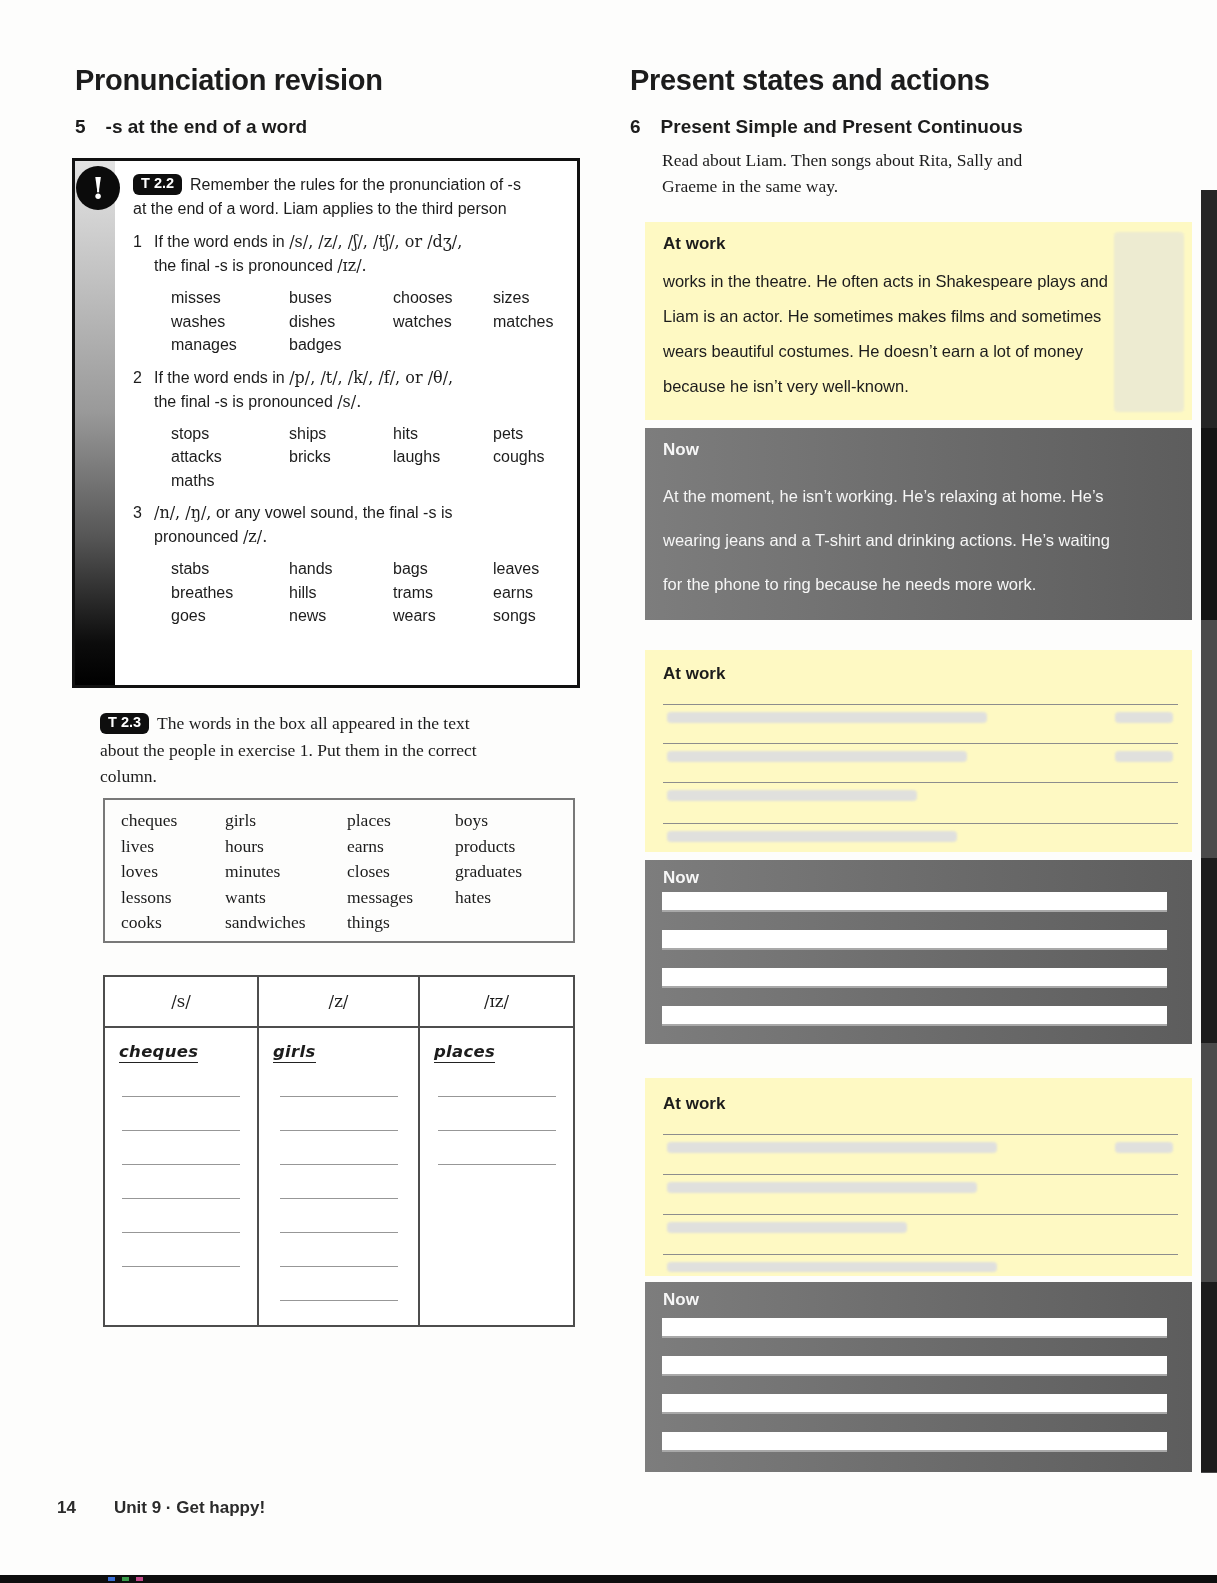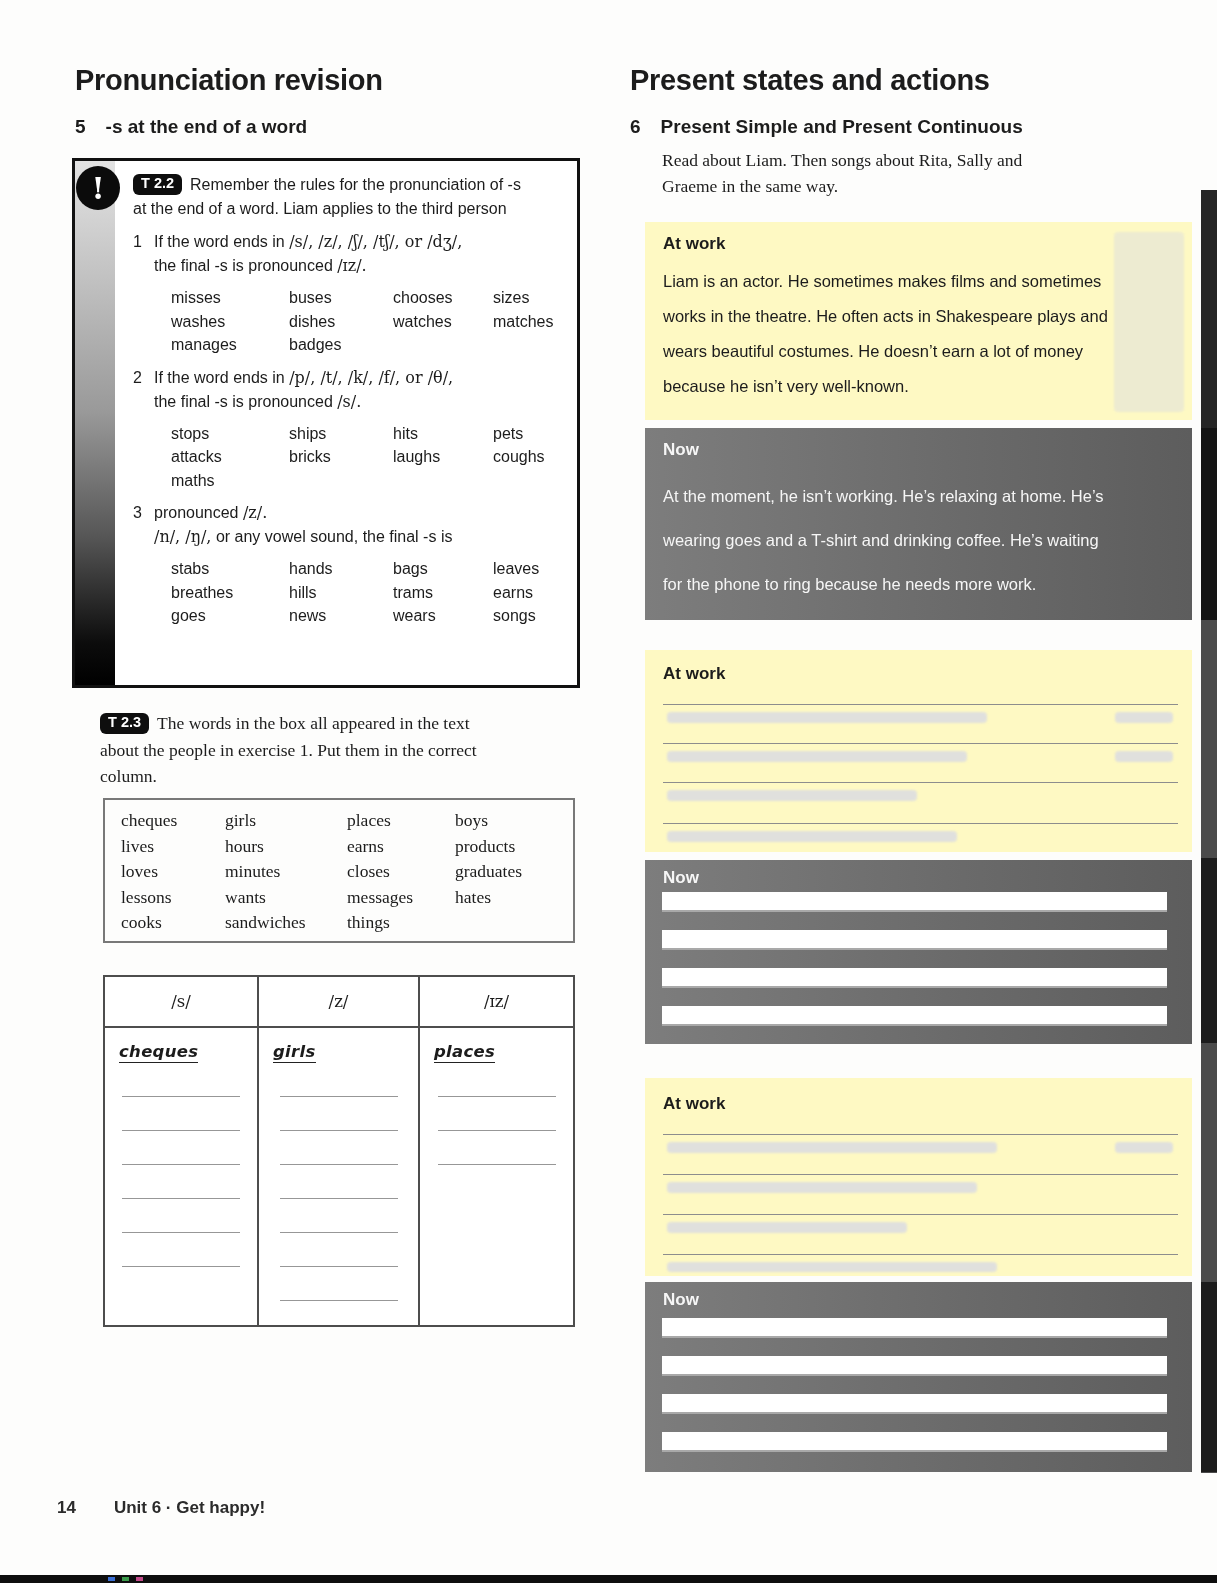--- a/index.html
+++ b/index.html
@@ -115,22 +115,22 @@
           <span class="w">attacks</span>
           <span class="w">bricks</span>
           <span class="w">laughs</span>
           <span class="w">coughs</span>
           <span class="w">maths</span>
         </div>
 
       <div class="rule">
         <span class="rnum">3</span>
         <div>
+          <div><span class="ph">/n/, /ŋ/,</span><span> or any vowel sound, the final -s is</span></div>
           <div><span>pronounced </span><span class="ph">/z/.</span></div>
-          <div><span class="ph">/n/, /ŋ/,</span><span> or any vowel sound, the final -s is</span></div>
         </div>
       </div>
       <div class="wgrid">
           <span class="w">stabs</span>
           <span class="w">hands</span>
           <span class="w">bags</span>
           <span class="w">leaves</span>
           <span class="w">breathes</span>
           <span class="w">hills</span>
           <span class="w">trams</span>
@@ -225,32 +225,32 @@
 
   <div class="abs instr serif">
     <div>Read about Liam. Then songs about Rita, Sally and</div>
     <div>Graeme in the same way.</div>
   </div>
 
   <div class="abs panel" style="left:645px;top:222px;width:547px;height:198px;">
     <div class="ghost" style="right:8px;top:10px;width:70px;height:180px;opacity:.55;"></div>
     <div class="phead" style="top:12px;">At work</div>
     <div class="ptext" style="top:42px;">
+      <div>works in the theatre. He often acts in Shakespeare plays and</div>
       <div>Liam is an actor. He sometimes makes films and sometimes</div>
-      <div>works in the theatre. He often acts in Shakespeare plays and</div>
       <div>wears beautiful costumes. He doesn’t earn a lot of money</div>
       <div>because he isn’t very well-known.</div>
     </div>
   </div>
 
   <div class="abs nowbox" style="left:645px;top:428px;width:547px;height:192px;">
     <div class="phead" style="top:12px;">Now</div>
     <div class="ntext" style="top:46px;">
       <div>At the moment, he isn’t working. He’s relaxing at home. He’s</div>
-      <div>wearing goes and a T-shirt and drinking coffee. He’s waiting</div>
+      <div>wearing jeans and a T-shirt and drinking actions. He’s waiting</div>
       <div>for the phone to ring because he needs more work.</div>
     </div>
   </div>
 
   <div class="abs panel" style="left:645px;top:650px;width:547px;height:202px;">
     <div class="phead" style="top:14px;">At work</div>
     <div class="wline" style="top:54px;"></div>
     <div class="wline" style="top:93px;"></div>
     <div class="wline" style="top:132px;"></div>
     <div class="wline" style="top:173px;"></div>
@@ -293,21 +293,21 @@
 
   <div class="abs edgestrip">
     <div class="edgeseg" style="top:0;height:430px;background:#262626;"></div>
     <div class="edgeseg" style="top:238px;height:192px;background:#141414;"></div>
     <div class="edgeseg" style="top:668px;height:185px;background:#1c1c1c;"></div>
     <div class="edgeseg" style="top:1092px;height:190px;background:#1c1c1c;"></div>
   </div>
 
   <div class="abs footer">
     <span>14</span>
-    <span>Unit 6  ·  Get happy!</span>
+    <span>Unit 9  ·  Get happy!</span>
   </div>
 
   <div class="abs botbar">
     <span class="regmark" style="left:108px;background:#3b6fd4;"></span>
     <span class="regmark" style="left:122px;background:#3a9a4a;"></span>
     <span class="regmark" style="left:136px;background:#c24a8a;"></span>
   </div>
 
 </div>
 

